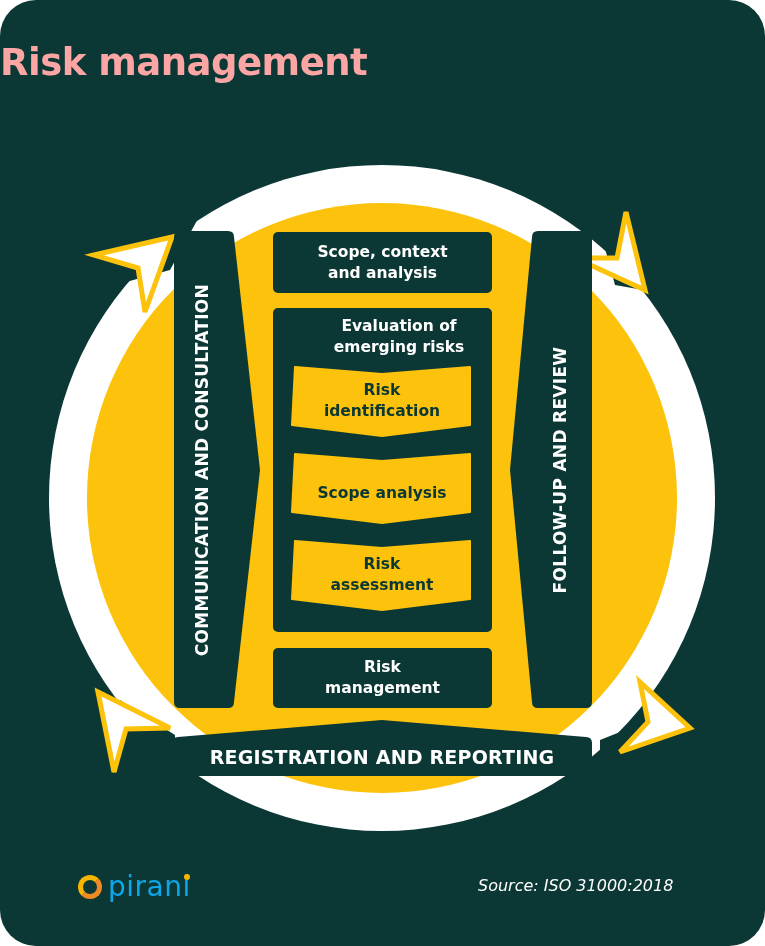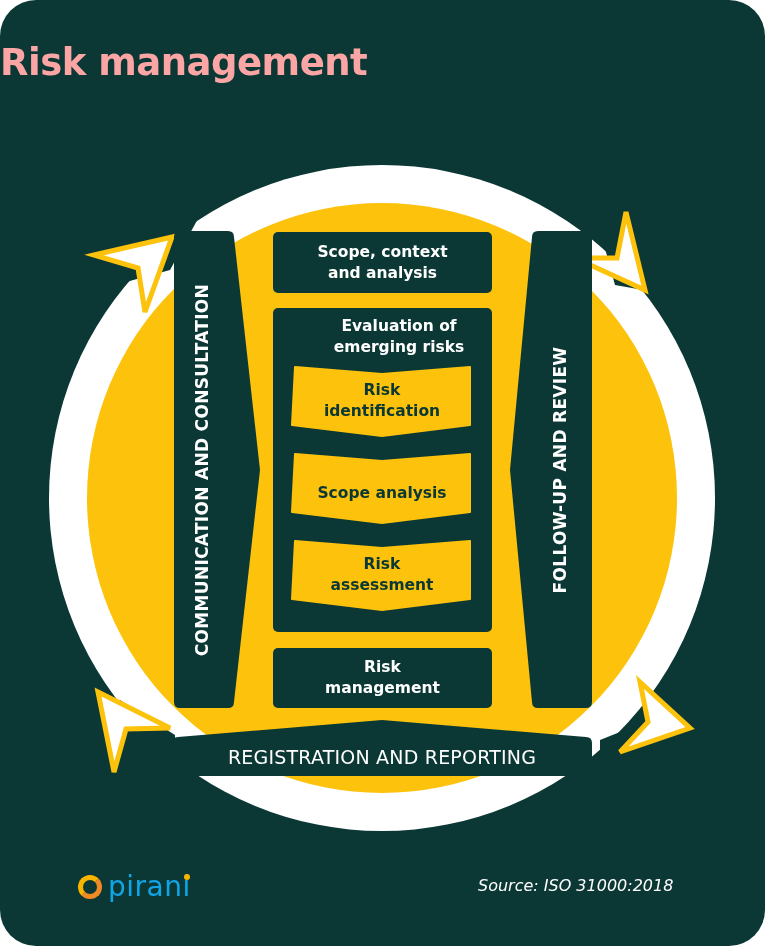--- a/index.html
+++ b/index.html
@@ -4,21 +4,21 @@
 <style>
   html, body { margin: 0; padding: 0; background: #ffffff; }
   body { width: 765px; height: 946px; overflow: hidden; position: relative; font-family: "DejaVu Sans", sans-serif; }
   .card { position: absolute; left: 0; top: 0; width: 765px; height: 946px; background: #0b3834; border-radius: 36px; overflow: hidden; }
   .title { position: absolute; left: 0; top: 40px; width: 605px; text-align: left; color: #fca5a5; font-family: "DejaVu Sans", sans-serif; font-weight: bold; font-size: 37px; line-height: 46px; letter-spacing: -0.5px; }
   .title span { display: block; }
   svg.diagram { position: absolute; left: 0; top: 0; }
   .box { position: absolute; background: #0b3834; border-radius: 6px; color: #ffffff; text-align: center; display: flex; flex-direction: column; align-items: center; justify-content: center; font-family: "DejaVu Sans", sans-serif; font-weight: bold; font-size: 15.5px; line-height: 21px; }
   .chev { position: absolute; color: #0b3834; text-align: center; display: flex; flex-direction: column; align-items: center; justify-content: center; font-family: "DejaVu Sans", sans-serif; font-weight: bold; font-size: 15.5px; line-height: 21px; }
   .vtext { position: absolute; color: #ffffff; font-family: "DejaVu Sans", sans-serif; font-weight: bold; font-size: 17px; letter-spacing: 0.3px; white-space: nowrap; transform-origin: center center; text-align: center; }
-  .bottom-label { position: absolute; left: 172px; top: 738px; width: 420px; height: 38px; color: #ffffff; font-family: "DejaVu Sans", sans-serif; font-weight: normal; font-size: 19px; display: flex; align-items: center; justify-content: center; letter-spacing: 0.2px; }
+  .bottom-label { position: absolute; left: 172px; top: 738px; width: 420px; height: 38px; color: #ffffff; font-family: "DejaVu Sans", sans-serif; font-weight: bold; font-size: 19px; display: flex; align-items: center; justify-content: center; letter-spacing: 0.2px; }
   .logo { position: absolute; left: 78px; top: 870px; display: flex; align-items: center; }
   .logo-ring { width: 14px; height: 14px; border-radius: 50%; border: 5px solid #f5a623; border-color: #f7b500 #f08a24 #f08a24 #f7b500; margin-right: 6px; }
   .logo-text { color: #0ea5e9; font-family: "DejaVu Sans", sans-serif; font-size: 28px; position: relative; letter-spacing: 0.5px; }
   .logo-dot { position: absolute; width: 6px; height: 6px; border-radius: 50%; background: #f7b500; right: 1px; top: 4px; }
   .source { position: absolute; left: 478px; top: 876px; color: #ffffff; font-family: "DejaVu Sans", sans-serif; font-style: italic; font-size: 16px; }
 </style>
 </head>
 <body>
 
 <div class="card">

